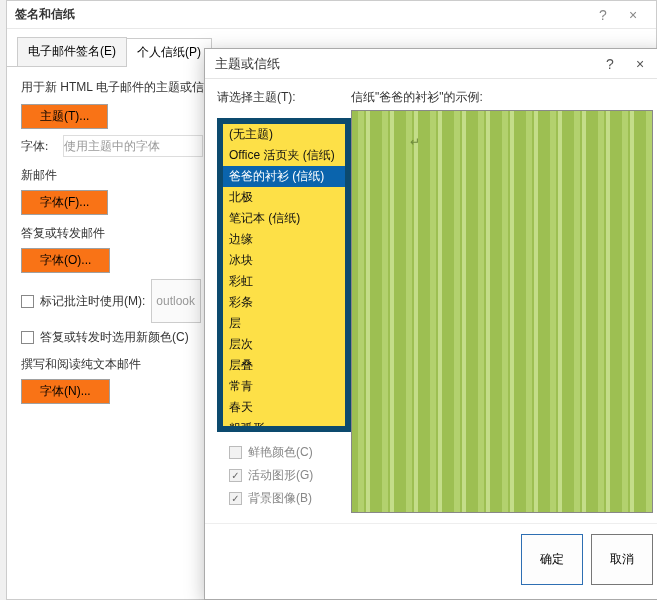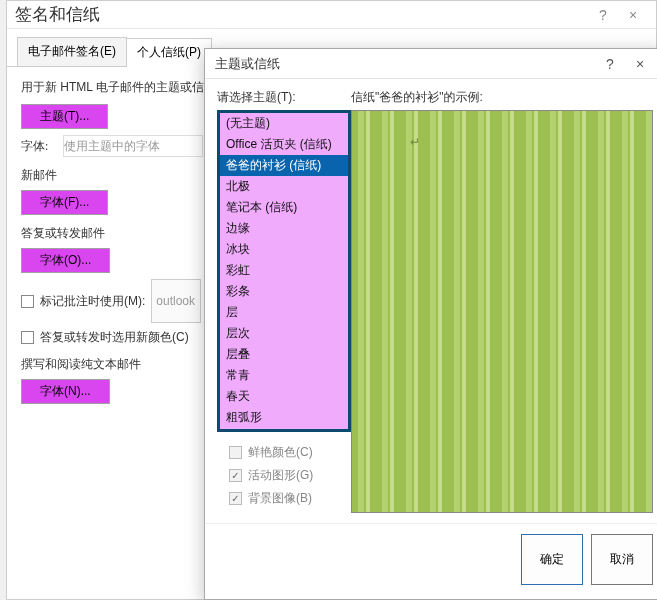--- a/index.html
+++ b/index.html
@@ -1,46 +1,46 @@
 <!DOCTYPE html>
 <html><head>
 <meta charset="utf-8">
 <style>
   * { box-sizing: border-box; margin: 0; padding: 0; font-family: "Microsoft YaHei", "Segoe UI", sans-serif; font-size: 12px; }
   body { background: #f0f0f0; width: 657px; height: 600px; overflow: hidden; position: relative; }
 
   .parent-dialog { position: absolute; left: 6px; top: 0; width: 651px; height: 600px; background: #fff; border: 1px solid #ccc; }
   .parent-title { display: flex; align-items: center; height: 28px; padding: 0 8px; background: #fff; border-bottom: 1px solid #e8e8e8; }
-  .parent-title .t-text { flex: 1; font-size: 17px; color: #333; }
+  .parent-title .t-text { flex: 1; font-size: 12px; color: #333; font-weight: bold; }
   .parent-title .t-btn { width: 30px; text-align: center; color: #888; font-size: 14px; }
 
   .tabs { display: flex; border-bottom: 1px solid #ccc; padding: 8px 10px 0; gap: 0; }
   .tab { padding: 5px 10px 6px; border: 1px solid #ccc; border-bottom: none; background: #f4f4f4; margin-right: -1px; position: relative; font-size: 12px; }
   .tab.active { background: #fff; top: 1px; }
 
   .tab-body { padding: 12px 14px; }
   .row { display: flex; align-items: center; gap: 8px; margin-bottom: 6px; }
-  .btn { border: 1px solid #a0a0a0; background: #d946ef; padding: 3px 18px; min-width: 62px; text-align: center; font-size: 12px; }
+  .btn { border: 1px solid #a0a0a0; background: #f97316; padding: 3px 18px; min-width: 62px; text-align: center; font-size: 12px; }
   .static { color: #333; font-size: 12px; }
   .disabled-input { border: 1px solid #ddd; background: #fff; color: #999; padding: 3px 0; width: 140px; font-size: 12px; }
   .section-label { color: #333; font-size: 12px; margin: 10px 0 6px; }
   .chk-row { display: flex; align-items: center; gap: 6px; font-size: 12px; color: #333; margin: 6px 0; }
   .chkbox { width: 13px; height: 13px; border: 1px solid #888; background: #fff; }
   .gray-input { border: 1px solid #ccc; background: #fafafa; color: #999; padding: 14px 4px; width: 50px; font-size: 12px; }
 
   
   .overlay-dialog { position: absolute; left: 204px; top: 48px; width: 462px; height: 552px; background: #fff; border: 1px solid #aaa; box-shadow: 0 4px 18px rgba(0,0,0,0.25); display:flex; flex-direction:column; }
   .ov-title { display: flex; align-items: center; height: 30px; padding: 0 10px; background: #fff; border-bottom: 1px solid #e4e4e4; }
   .ov-title .t-text { flex: 1; font-size: 13px; color: #333; }
   .ov-title .t-btn { width: 30px; text-align: center; color: #555; font-size: 14px; }
 
   .ov-body { display: flex; gap: 0; padding: 10px 12px; flex: 1; min-height: 0; }
   .ov-left { width: 134px; display: flex; flex-direction: column; }
   .ov-left-label { font-size: 12px; margin-bottom: 4px; color: #333; }
-  .listbox { flex: 1; border: 3px solid #0c4a6e; background: #f0abfc; overflow-y: auto; font-size: 12px; }
+  .listbox { flex: 1; border: 6px solid #0c4a6e; background: #fde047; overflow-y: auto; font-size: 12px; margin-top: 8px; }
   .listbox-item { padding: 2px 6px; white-space: nowrap; cursor: default; color:#111; }
   .listbox-item.selected { background: #0a64ad; color: #fff; }
 
   .ov-right { flex: 1; display: flex; flex-direction: column; }
   .ov-right-label { font-size: 12px; margin-bottom: 4px; color: #333; }
   .preview { flex: 1; border: 1px solid #888; background: #a5c65a; position: relative; overflow: hidden; }
   .stripes { position: absolute; inset: 0; background: repeating-linear-gradient(90deg,
       #9dbf52 0px, #9dbf52 6px,
       #b3d16e 6px, #b3d16e 12px,
       #9dbf52 12px, #9dbf52 14px,

